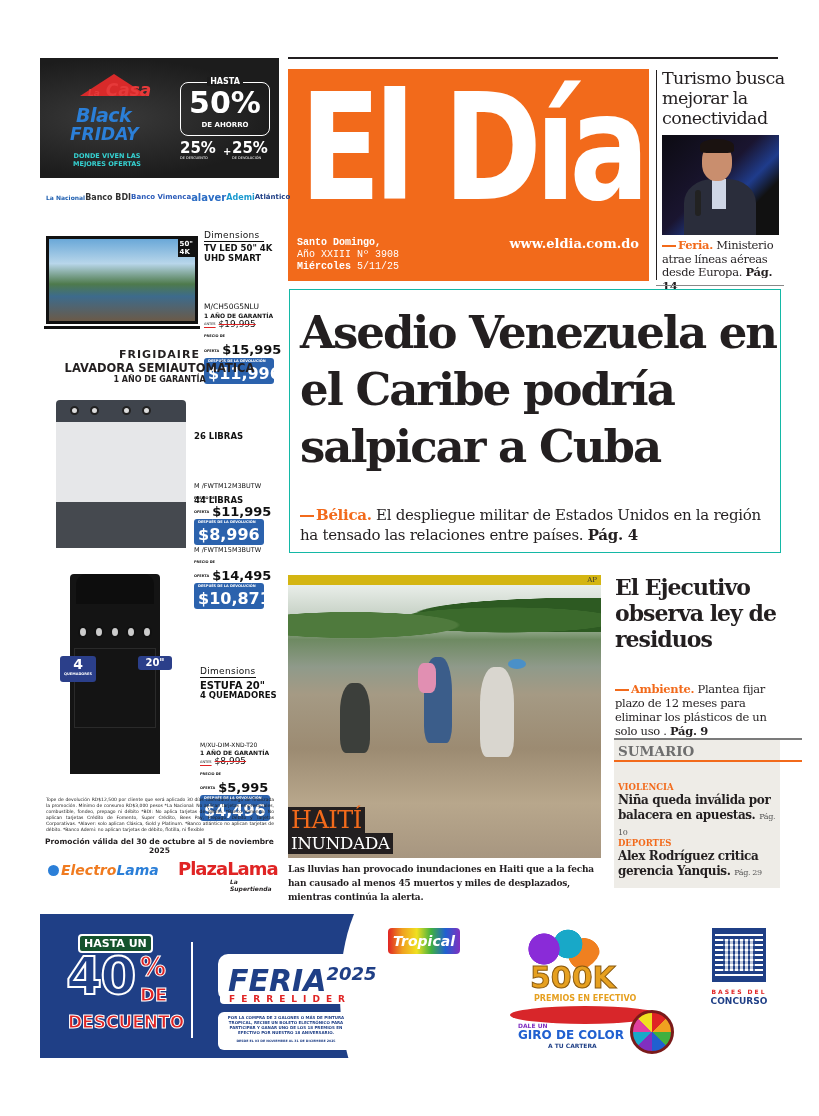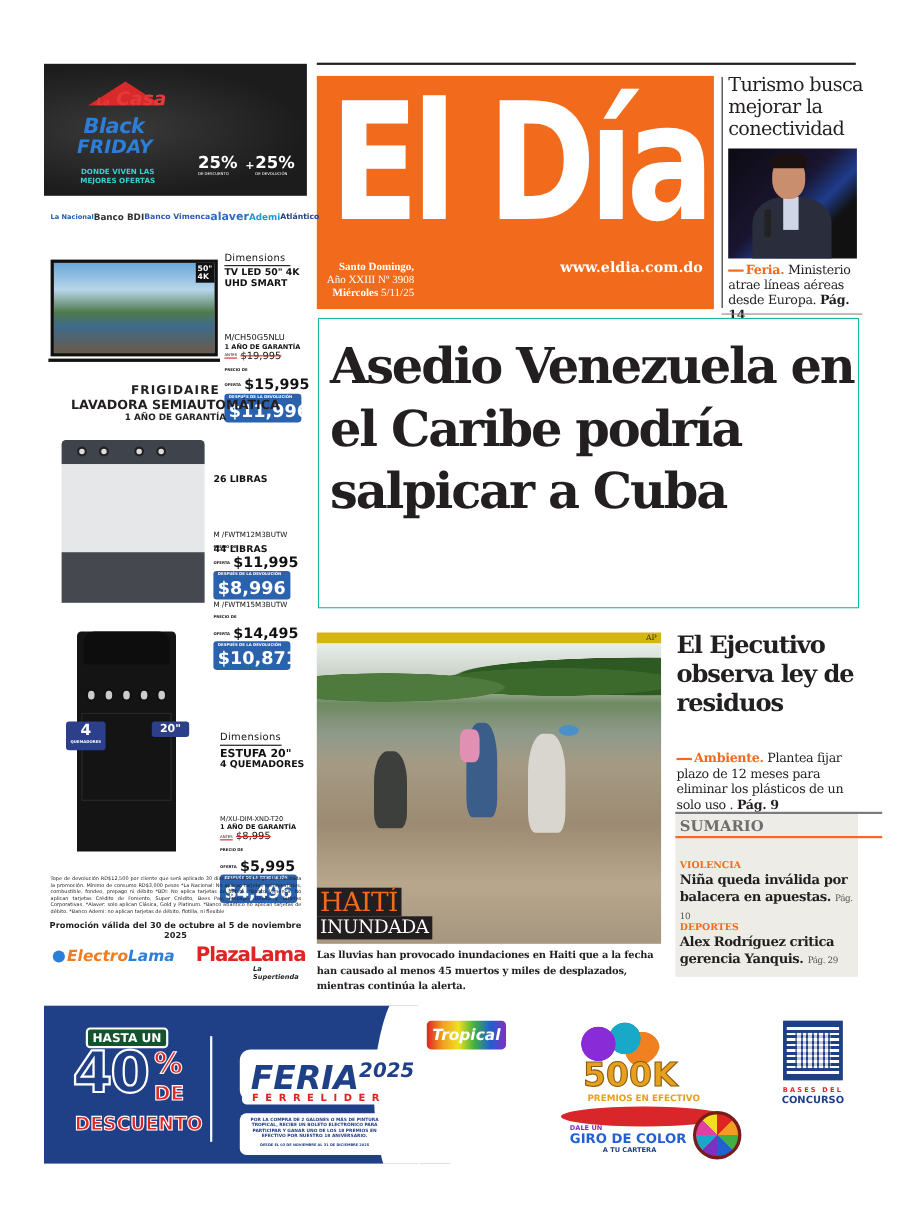--- a/index.html
+++ b/index.html
@@ -7,21 +7,21 @@
   body { position: relative; font-family: "DejaVu Serif", serif; color: #231f20; }
 
   .abs { position: absolute; }
 
   
   .top-rule { left: 288px; top: 57px; width: 490px; height: 1.5px; background: #231f20; }
 
   
   .masthead { left: 288px; top: 69px; width: 361px; height: 212px; background: #f26a1b; color: #fff; overflow: hidden; }
   .logo { position: absolute; left: 12px; top: 4px; font-family: "DejaVu Sans", sans-serif; font-weight: bold; font-size: 148px; line-height: 150px; letter-spacing: -8px; transform: scaleX(0.80); transform-origin: left top; white-space: nowrap; }
-  .mast-meta { position: absolute; left: 9px; top: 168px; font-size: 10px; line-height: 12px; font-family: Liberation Serif, serif; text-align: right; }
+  .mast-meta { position: absolute; left: 9px; top: 168px; font-size: 10px; line-height: 12px; font-family: Liberation Mono, monospace; }
   .mast-meta b { font-weight: bold; }
   .mast-url { position: absolute; right: 10px; top: 167px; font-size: 13px; font-weight: bold; }
 
   
   .side-divider { left: 656px; top: 70px; width: 1px; height: 210px; background: #231f20; }
   .side-title { left: 662px; top: 68px; width: 125px; font-size: 17.5px; line-height: 20px; letter-spacing: -0.6px; }
   .side-photo { left: 662px; top: 135px; width: 117px; height: 100px; background: linear-gradient(135deg,#0c0b12 0%,#1a1530 45%,#1f3c8c 62%,#111 75%); overflow: hidden; }
   .side-photo .face { position: absolute; left: 40px; top: 8px; width: 30px; height: 38px; border-radius: 45%; background: #c98e6e; }
   .side-photo .hair { position: absolute; left: 38px; top: 4px; width: 34px; height: 14px; border-radius: 50% 50% 20% 20%; background: #1a1210; }
   .side-photo .suit { position: absolute; left: 22px; top: 44px; width: 72px; height: 60px; border-radius: 40% 40% 0 0; background: #2a2d3b; }
@@ -184,20 +184,25 @@
 </div>
 <div class="abs side-caption">
   <span class="kicker-bar"></span><span class="kicker">Feria.</span>
   <span>Ministerio atrae líneas aéreas desde Europa.</span>
   <span class="page-ref">Pág. 14</span>
 </div>
 <div class="abs side-bottom-rule"></div>
 
 <div class="abs main-box">
   <div class="main-headline">Asedio Venezuela en el Caribe podría salpicar a Cuba</div>
+  <div class="main-dek">
+    <span class="kicker-bar"></span><span class="kicker">Bélica.</span>
+    <span>El despliegue militar de Estados Unidos en la región ha tensado las relaciones entre países.</span>
+    <span class="page-ref">Pág. 4</span>
+  </div>
 </div>
 
 <div class="abs photo-strip">
   <span class="photo-credit">AP</span>
 </div>
 <div class="abs photo">
   <div class="trees"></div>
   <div class="person p1"></div>
   <div class="person p2"></div>
   <div class="p2b"></div>
@@ -228,20 +233,25 @@
     <div class="sum-text"><span>Alex Rodríguez critica gerencia Yanquis.</span> <span class="sum-page">Pág. 29</span></div>
   </div>
 </div>
 
 <div class="abs ad bf-ad">
   <div class="bf-roof"></div>
   <div class="bf-casa"><span style="font-size:9px">La</span> <span>Casa</span></div>
   <div class="bf-black">Black</div>
   <div class="bf-friday">FRIDAY</div>
   <div class="bf-tag">DONDE VIVEN LAS MEJORES OFERTAS</div>
+  <div class="bf-box">
+    <div class="bf-hasta"><span style="background:#1c1c1c;padding:0 3px">HASTA</span></div>
+    <div class="bf-pct">50%</div>
+    <div class="bf-ahorro">DE AHORRO</div>
+  </div>
   <div class="bf-sub" style="left:140px"><span>25%</span><small>DE DESCUENTO</small></div>
   <div class="bf-sub" style="left:183px;top:86px;font-size:10px">+</div>
   <div class="bf-sub" style="left:192px"><span>25%</span><small>DE DEVOLUCIÓN</small></div>
 </div>
 <div class="abs bank-logos">
   <span class="bank" style="color:#1f5fb0;font-size:6px">La Nacional</span>
   <span class="bank" style="color:#333">Banco BDI</span>
   <span class="bank" style="color:#2a5ab8;font-size:7px">Banco Vimenca</span>
   <span class="bank" style="color:#2b6cc4;font-size:10px">alaver</span>
   <span class="bank" style="color:#1a9ad0">Ademi</span>

